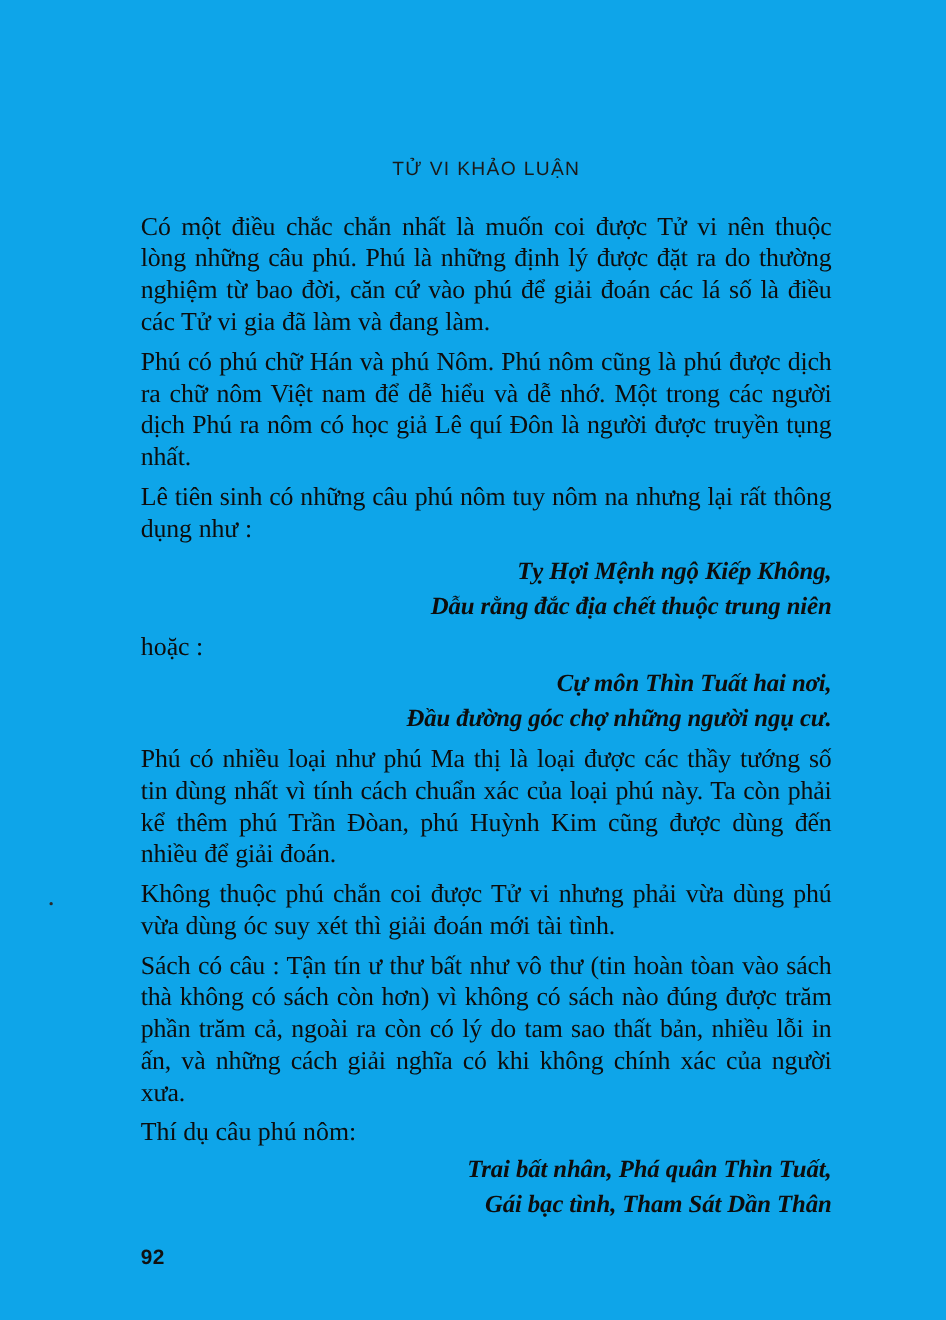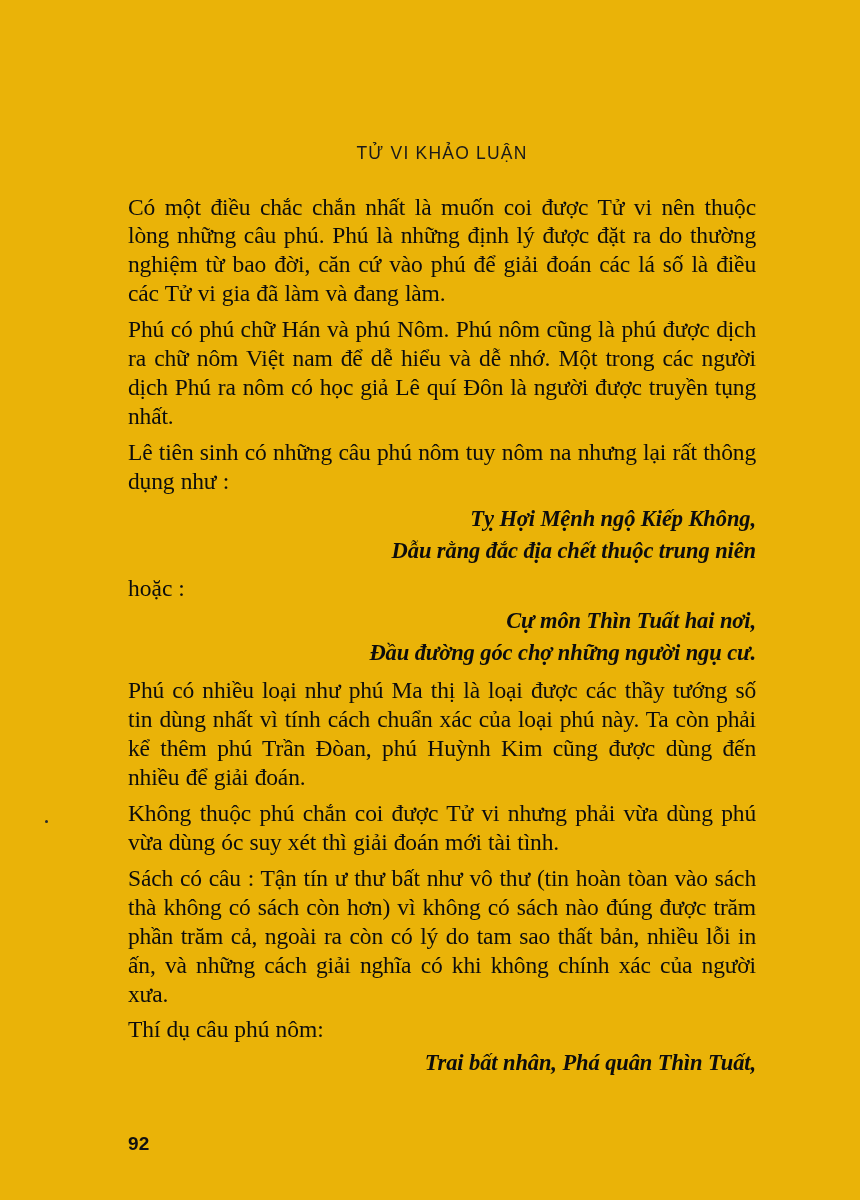--- a/index.html
+++ b/index.html
@@ -8,21 +8,21 @@
     background: #ffffff;
   }
   body {
     font-family: "Liberation Serif", "DejaVu Serif", serif;
     color: #000000;
   }
   .page {
     position: relative;
     width: 860px;
     height: 1200px;
-    background: #eab308;
+    background: #0ea5e9;
     overflow: hidden;
   }
   .content {
     position: absolute;
     left: 128px;
     top: 145px;
     width: 628px;
   }
   .running-head {
     text-align: center;
@@ -110,20 +110,21 @@
         <div class="verse-block">
           <div class="verse-line">Cự môn Thìn Tuất hai nơi,</div>
           <div class="verse-line">Đầu đường góc chợ những người ngụ cư.</div>
         </div>
         <p class="body-par">Phú có nhiều loại như phú Ma thị là loại được các thầy tướng số tin dùng nhất vì tính cách chuẩn xác của loại phú này. Ta còn phải kể thêm phú Trần Đòan, phú Huỳnh Kim cũng được dùng đến nhiều để giải đoán.</p>
         <p class="body-par">Không thuộc phú chắn coi được Tử vi nhưng phải vừa dùng phú vừa dùng óc suy xét thì giải đoán mới tài tình.</p>
         <p class="body-par">Sách có câu : Tận tín ư thư bất như vô thư (tin hoàn tòan vào sách thà không có sách còn hơn) vì không có sách nào đúng được trăm phần trăm cả, ngoài ra còn có lý do tam sao thất bản, nhiều lỗi in ấn, và những cách giải nghĩa có khi không chính xác của người xưa.</p>
         <p class="lead-in">Thí dụ câu phú nôm:</p>
         <div class="verse-block">
           <div class="verse-line">Trai bất nhân, Phá quân Thìn Tuất,</div>
+          <div class="verse-line">Gái bạc tình, Tham Sát Dần Thân</div>
         </div>
       </div>
 
   </div>
 
   <div class="folio">92</div>
 
 </div>
 
 </body></html>

